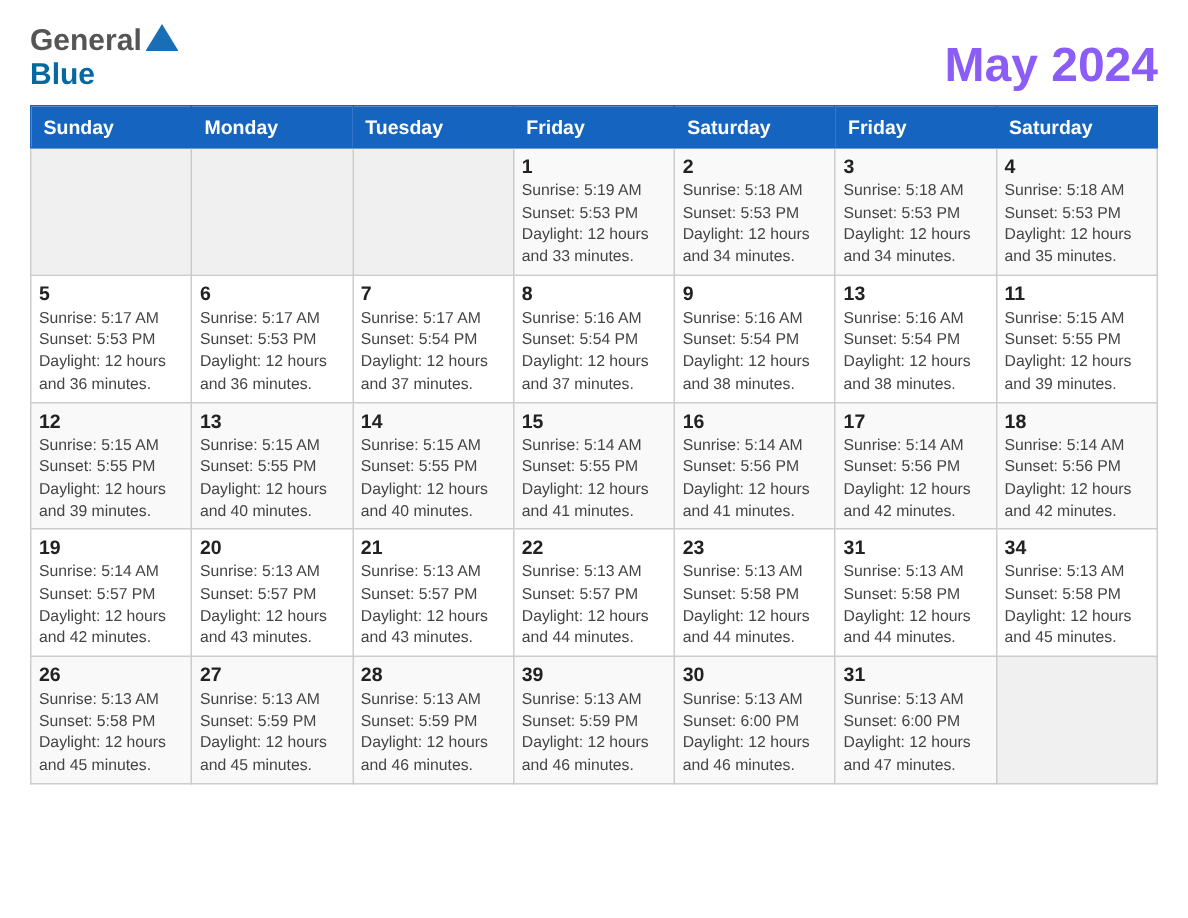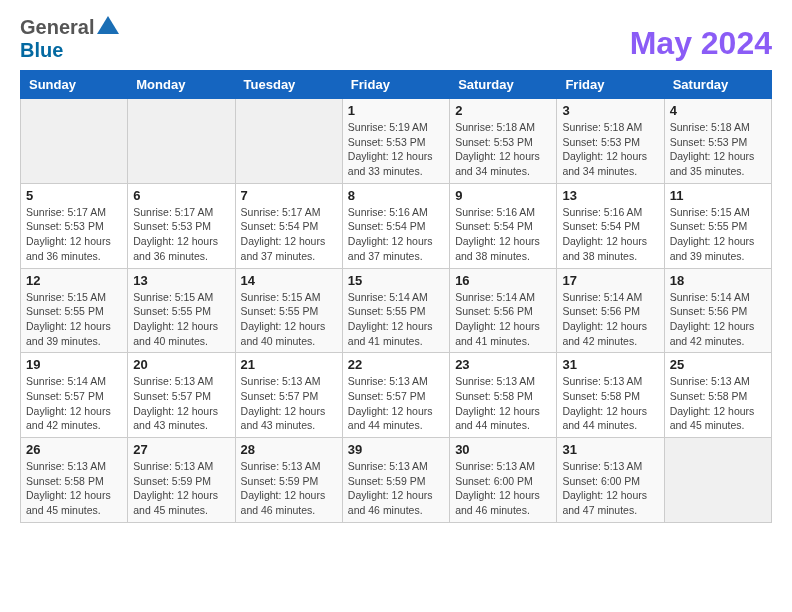--- a/index.html
+++ b/index.html
@@ -228,21 +228,21 @@
         </td>
         <td>
           <div class="day-number">23</div>
           <div class="day-info">Sunrise: 5:13 AM<br>Sunset: 5:58 PM<br>Daylight: 12 hours and 44 minutes.</div>
         </td>
         <td>
           <div class="day-number">31</div>
           <div class="day-info">Sunrise: 5:13 AM<br>Sunset: 5:58 PM<br>Daylight: 12 hours and 44 minutes.</div>
         </td>
         <td>
-          <div class="day-number">25</div>
+          <div class="day-number">34</div>
           <div class="day-info">Sunrise: 5:13 AM<br>Sunset: 5:58 PM<br>Daylight: 12 hours and 45 minutes.</div>
         </td>
       </tr>
       <tr>
         <td>
           <div class="day-number">26</div>
           <div class="day-info">Sunrise: 5:13 AM<br>Sunset: 5:58 PM<br>Daylight: 12 hours and 45 minutes.</div>
         </td>
         <td>
           <div class="day-number">27</div>

